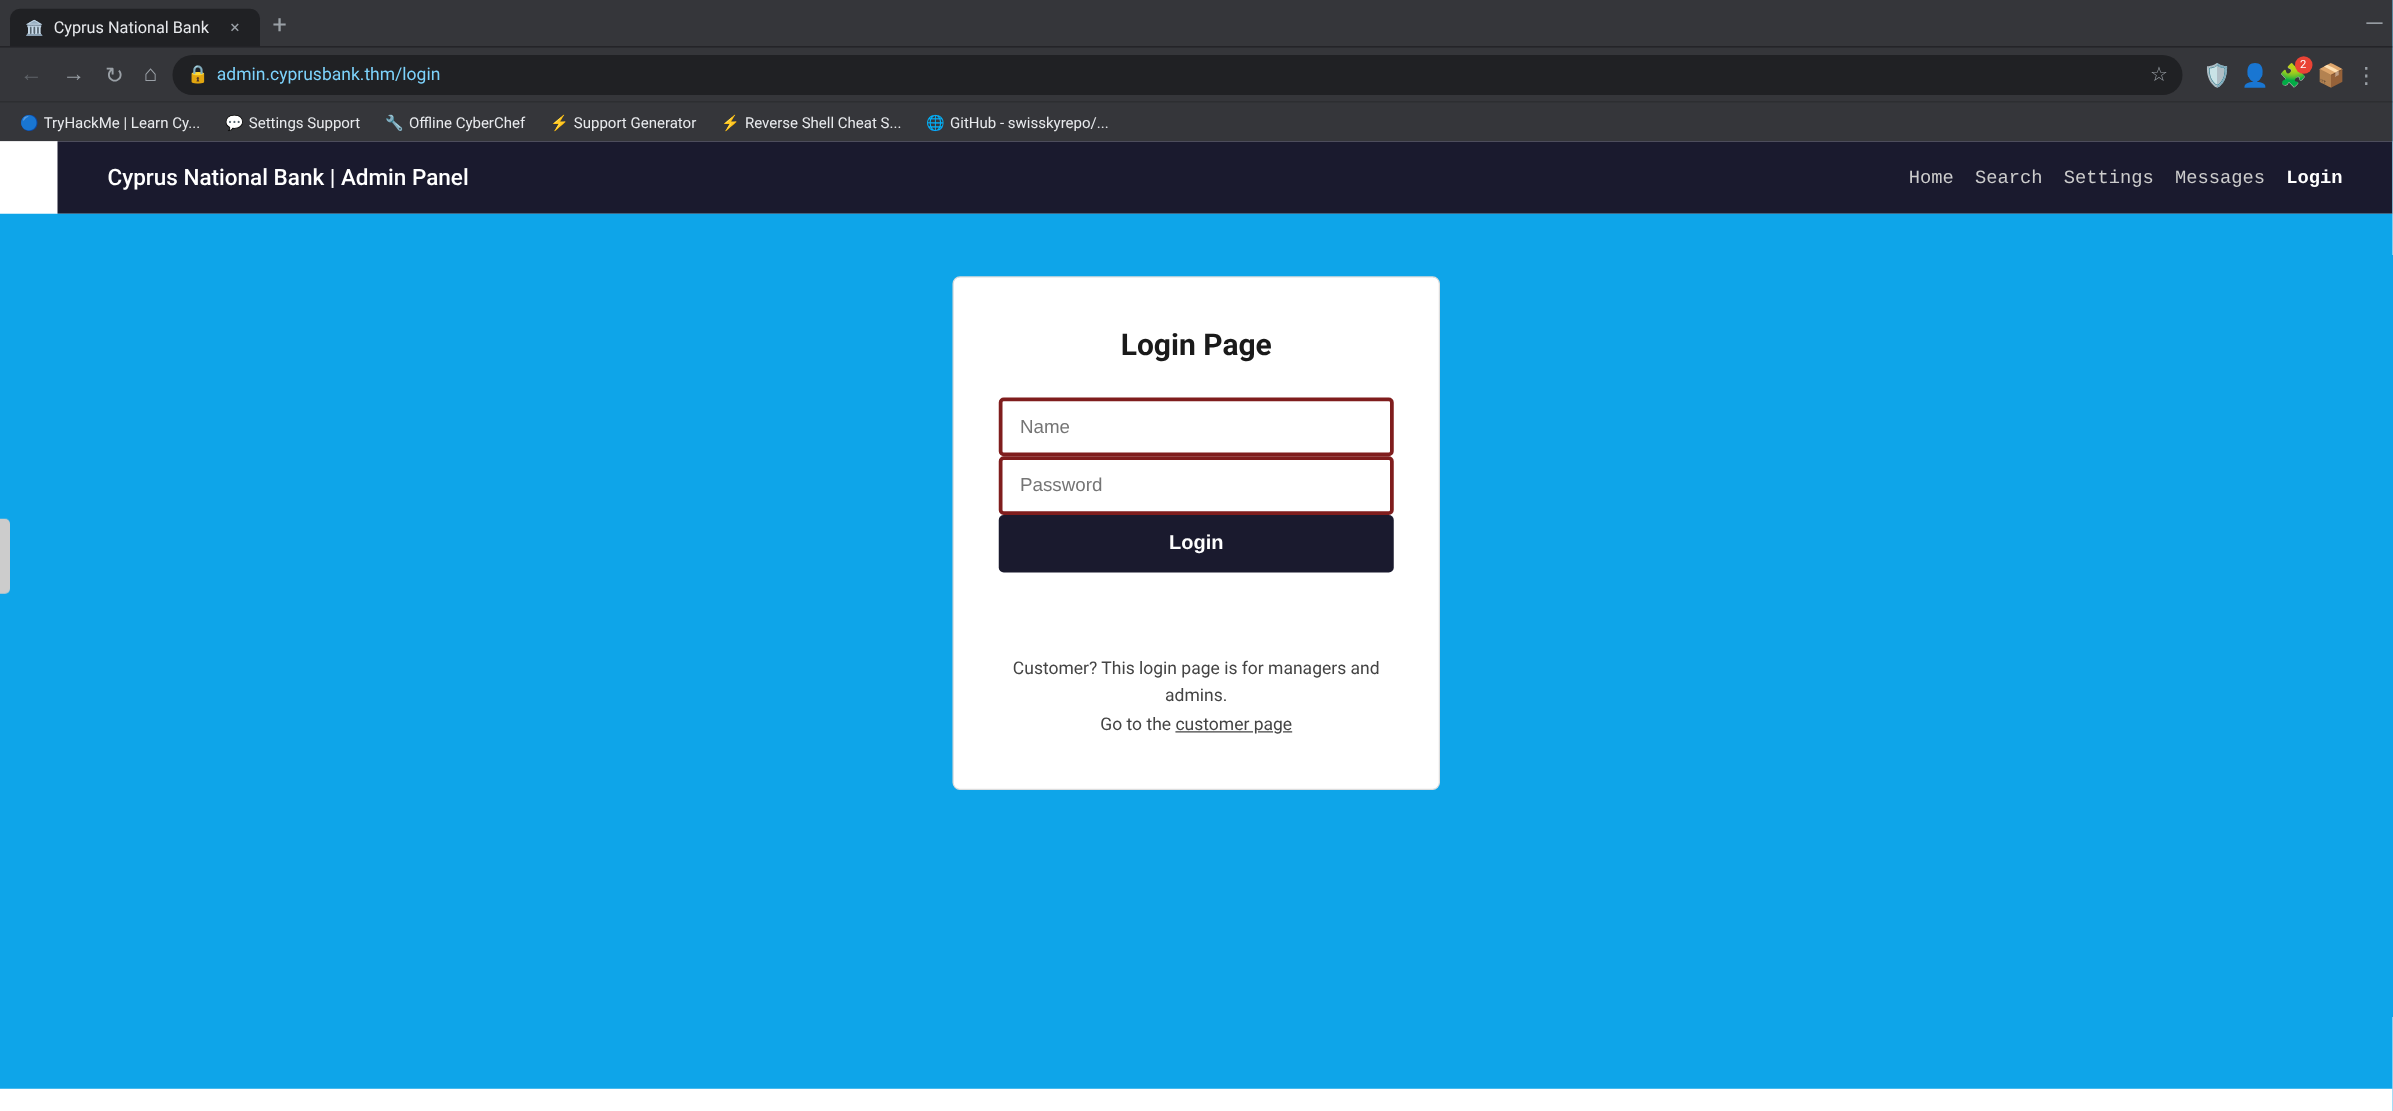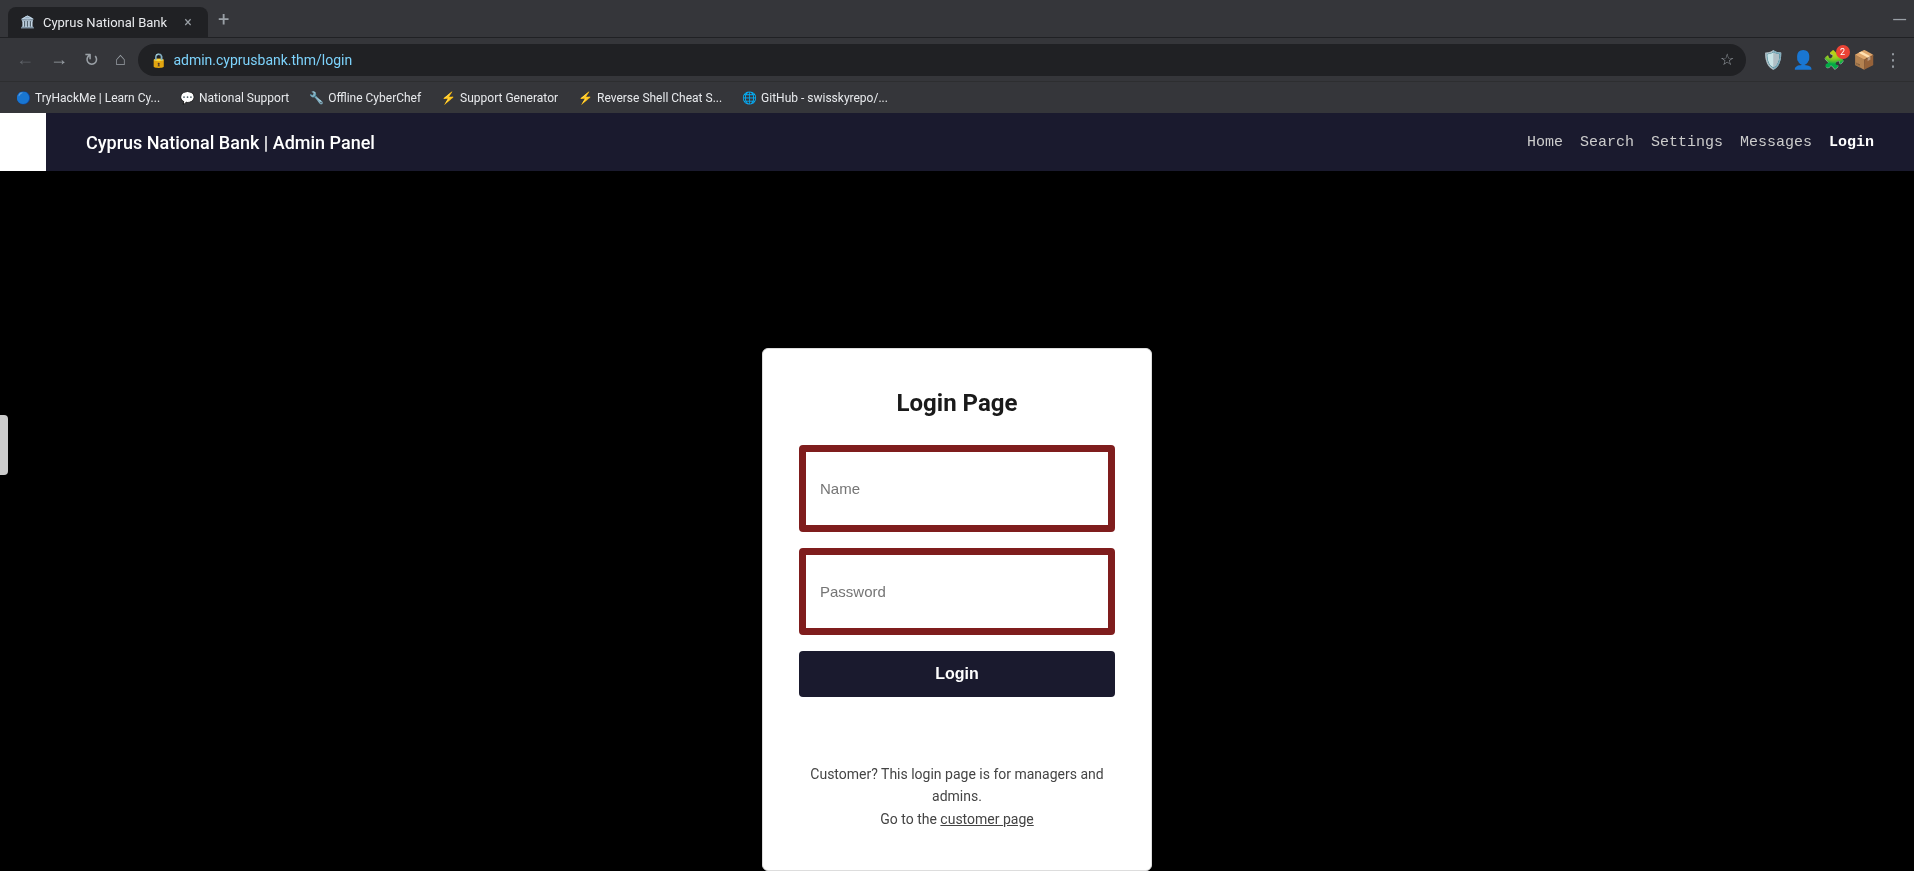--- a/index.html
+++ b/index.html
@@ -90,49 +90,48 @@
       flex: 1;
     }
     .site-nav { display: flex; gap: 17px; align-items: center; font-family: Liberation Mono, monospace; }
     .site-nav a {
       color: #ccc; text-decoration: none; font-size: 15px; cursor: pointer;
     }
     .site-nav a.active { color: #fff; font-weight: 600; }
 
     
     .main-content {
-      display: flex; justify-content: center; align-items: flex-end;
+      display: flex; justify-content: center; align-items: flex-start;
       padding-top: 50px;
-      background: #000000;
+      background: #0ea5e9;
       min-height: 700px;
     }
 
     
     .login-card {
       background: #fff;
       border: 1px solid #ddd;
       border-radius: 6px;
       padding: 40px 36px;
       width: 390px;
     }
     .login-card h1 {
       text-align: center;
       font-size: 24px;
       font-weight: 700;
       margin-bottom: 28px;
       color: #1a1a1a;
     }
     .form-input {
       width: 100%;
-      padding: 28px 14px;
-      border: 7px solid #7f1d1d;
+      padding: 12px 14px;
+      border: 3px solid #7f1d1d;
       border-radius: 4px;
       font-size: 15px;
       color: #555;
-      margin-bottom: 16px;
       outline: none;
     }
     .login-btn {
       width: 100%;
       padding: 14px;
       background: #1a1a2e;
       color: #fff;
       border: none;
       border-radius: 4px;
       font-size: 16px;
@@ -209,21 +208,21 @@
     </div>
   </div>
 
   <div class="bookmarks-bar">
     <div class="bookmark-item">
       <span class="bookmark-icon">🔵</span>
       <span>TryHackMe | Learn Cy...</span>
     </div>
     <div class="bookmark-item">
       <span class="bookmark-icon">💬</span>
-      <span>National Support</span>
+      <span>Settings Support</span>
     </div>
     <div class="bookmark-item">
       <span class="bookmark-icon">🔧</span>
       <span>Offline CyberChef</span>
     </div>
     <div class="bookmark-item">
       <span class="bookmark-icon">⚡</span>
       <span>Support Generator</span>
     </div>
     <div class="bookmark-item">

